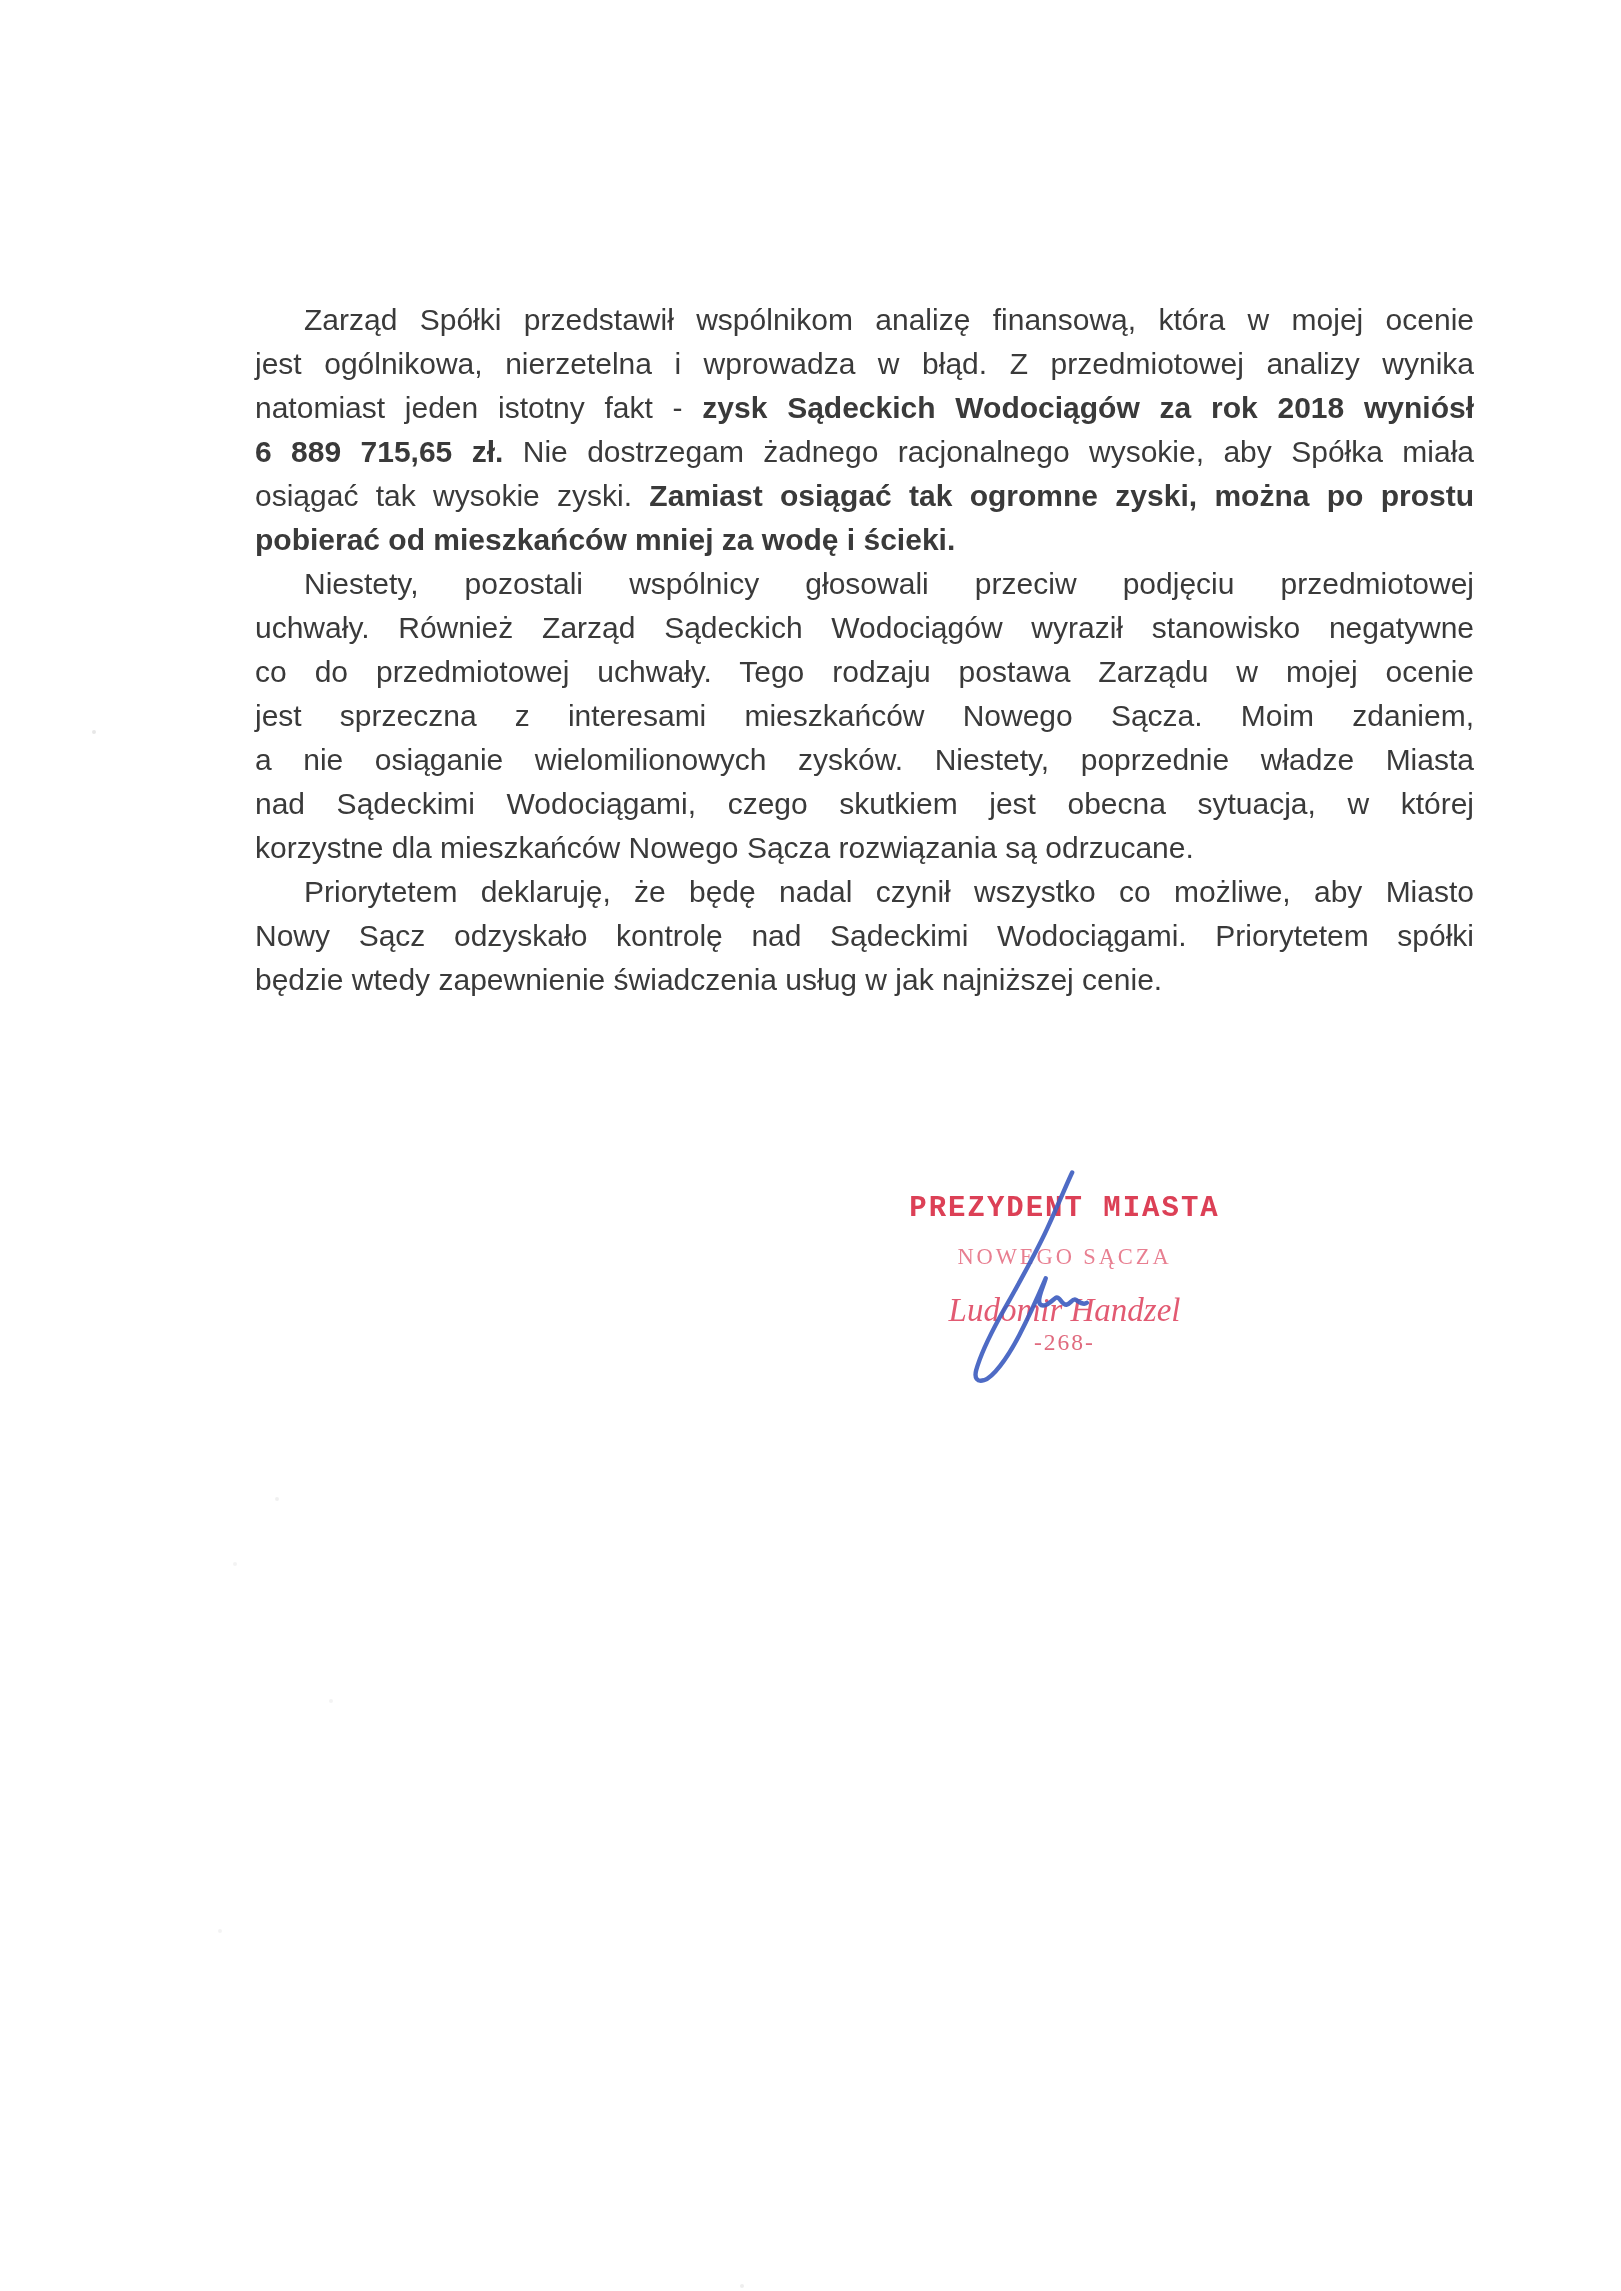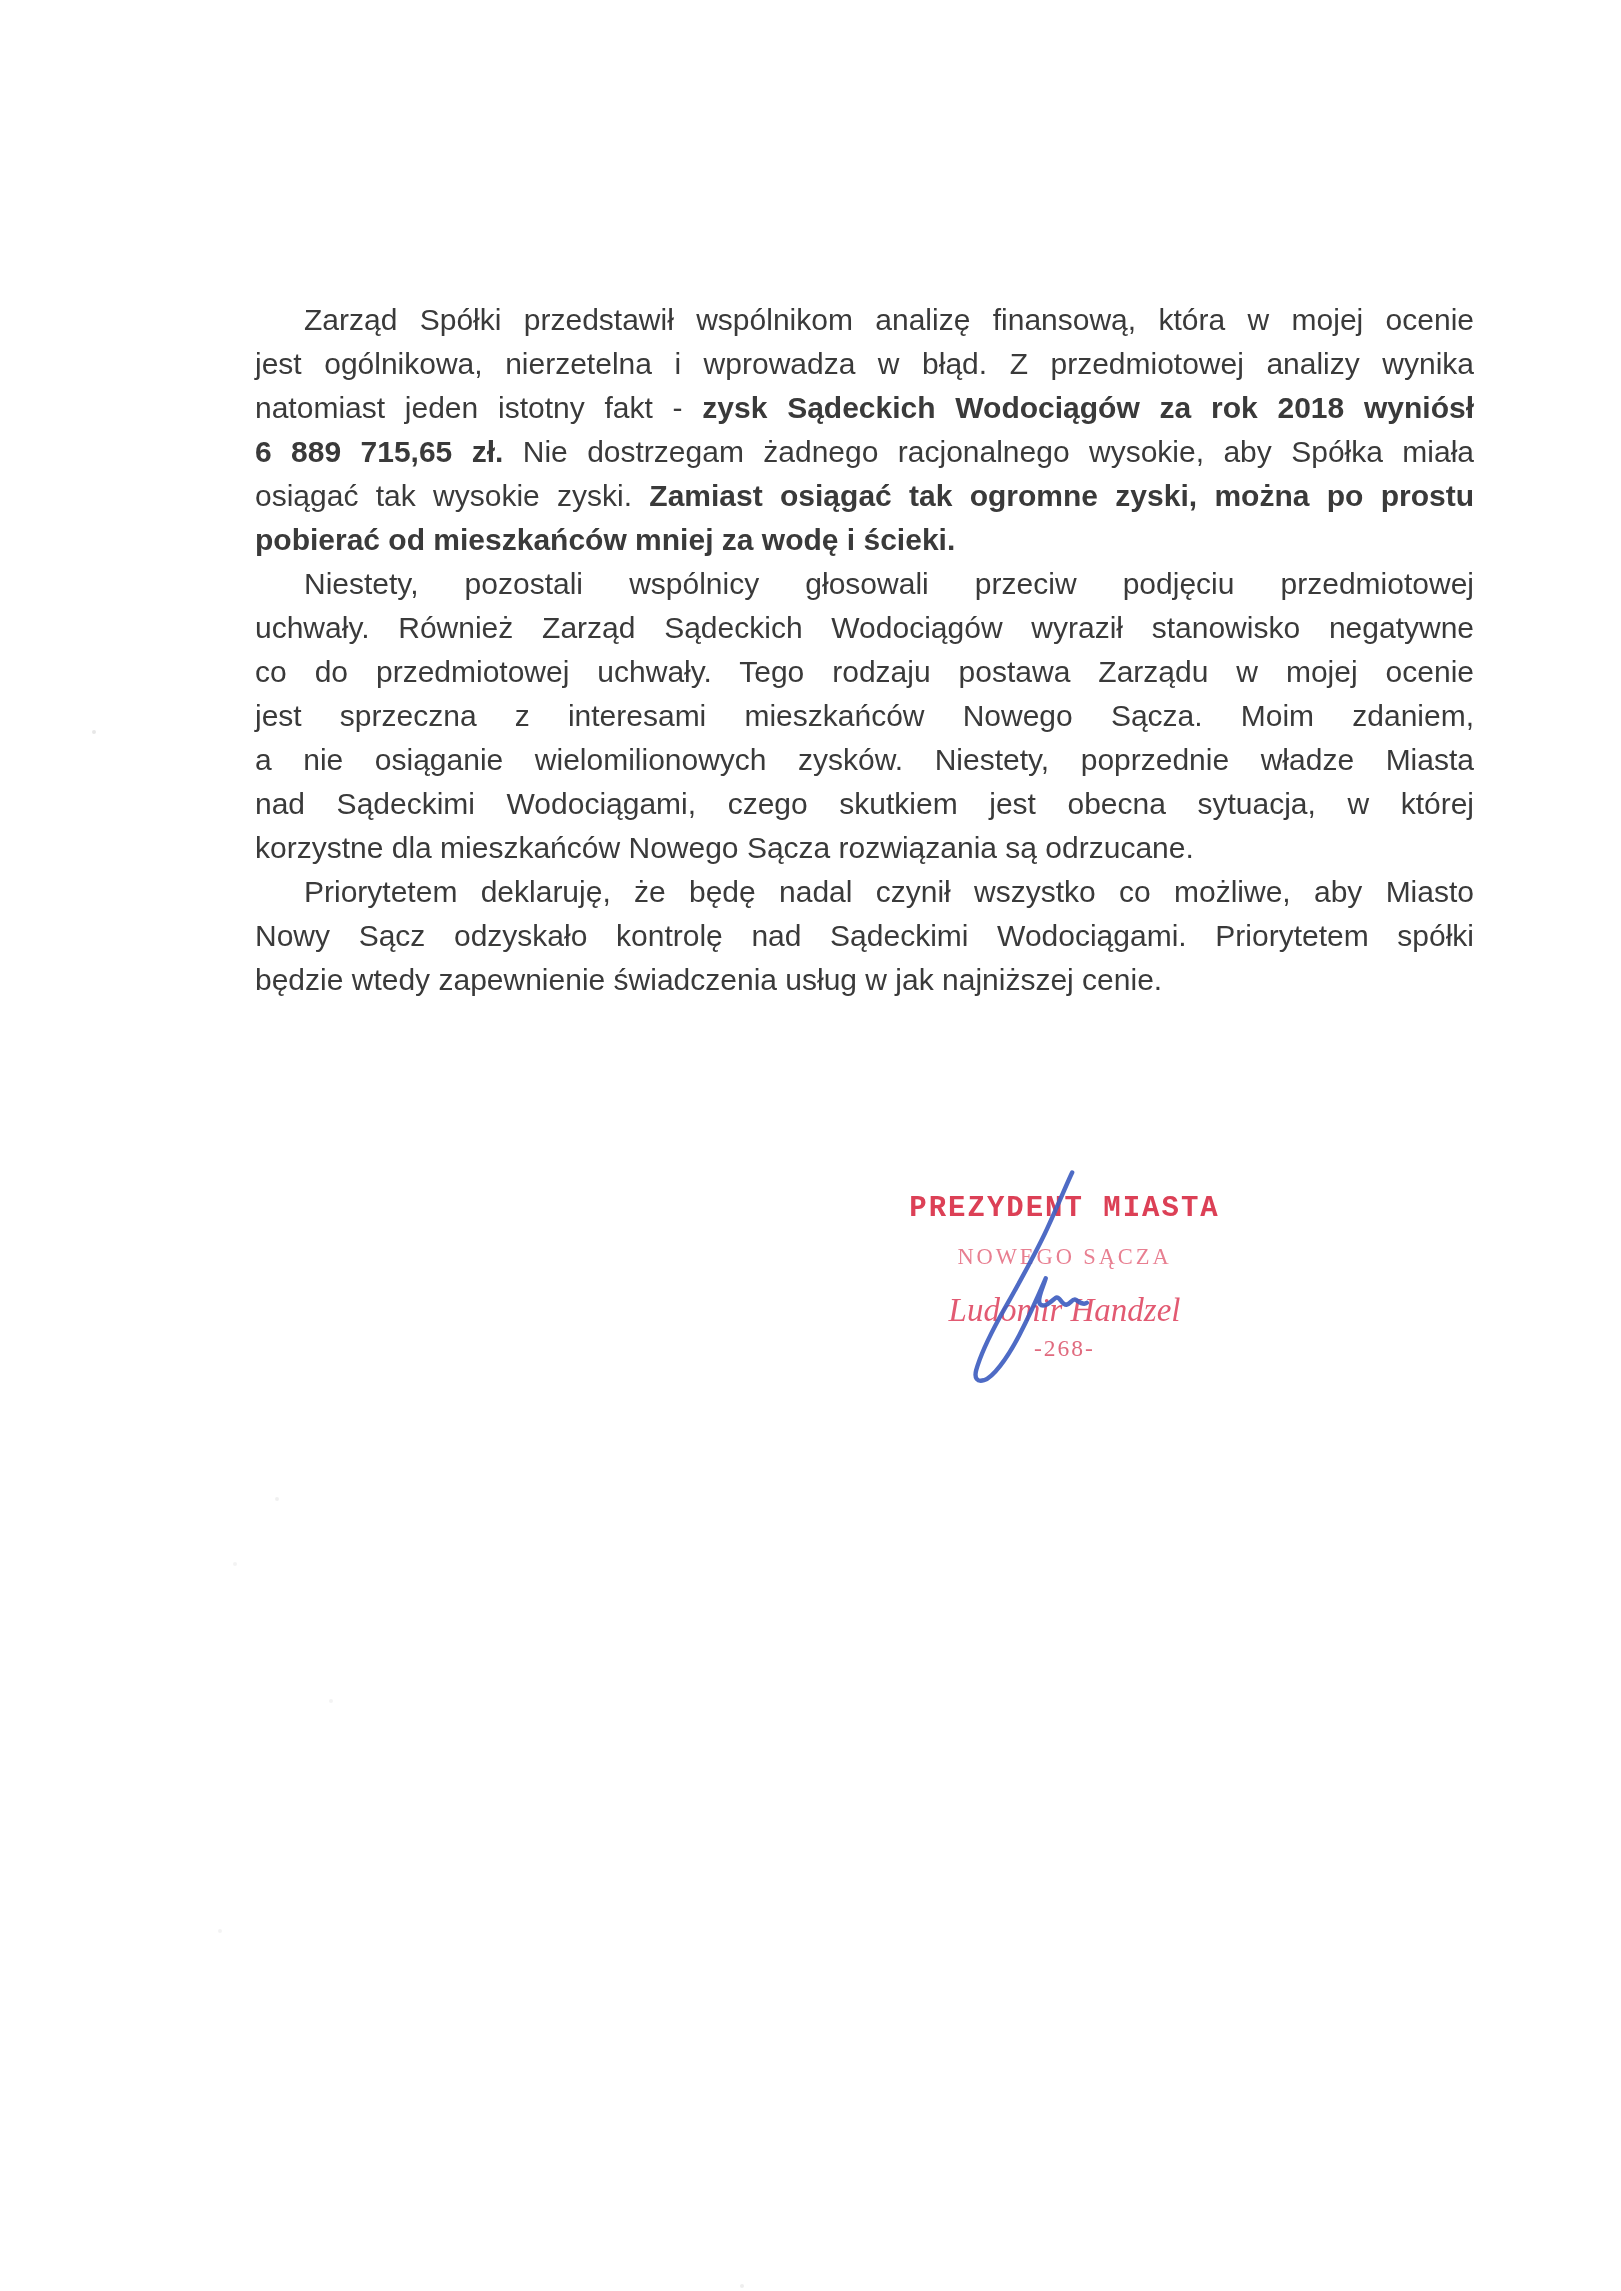--- a/index.html
+++ b/index.html
@@ -42,21 +42,21 @@
   }
   .stamp-subtitle{
     font-size:22.5px;letter-spacing:2.9px;margin-top:19px;
     color:#e87f91;
   }
   .stamp-name{
     font-style:italic;font-size:33px;margin-top:21.6px;
     color:#e25a72;
   }
   .stamp-number{
-    font-size:23.5px;letter-spacing:2px;margin-top:6px;
+    font-size:23.5px;letter-spacing:2px;margin-top:0px;
     color:#e06a7e;
   }
   .signature-svg{
     position:absolute;left:0;top:0;
     pointer-events:none;
   }
   .speck{
     position:absolute;width:3.9px;height:3.9px;border-radius:50%;
     background:rgba(120,120,120,0.18);
   }

